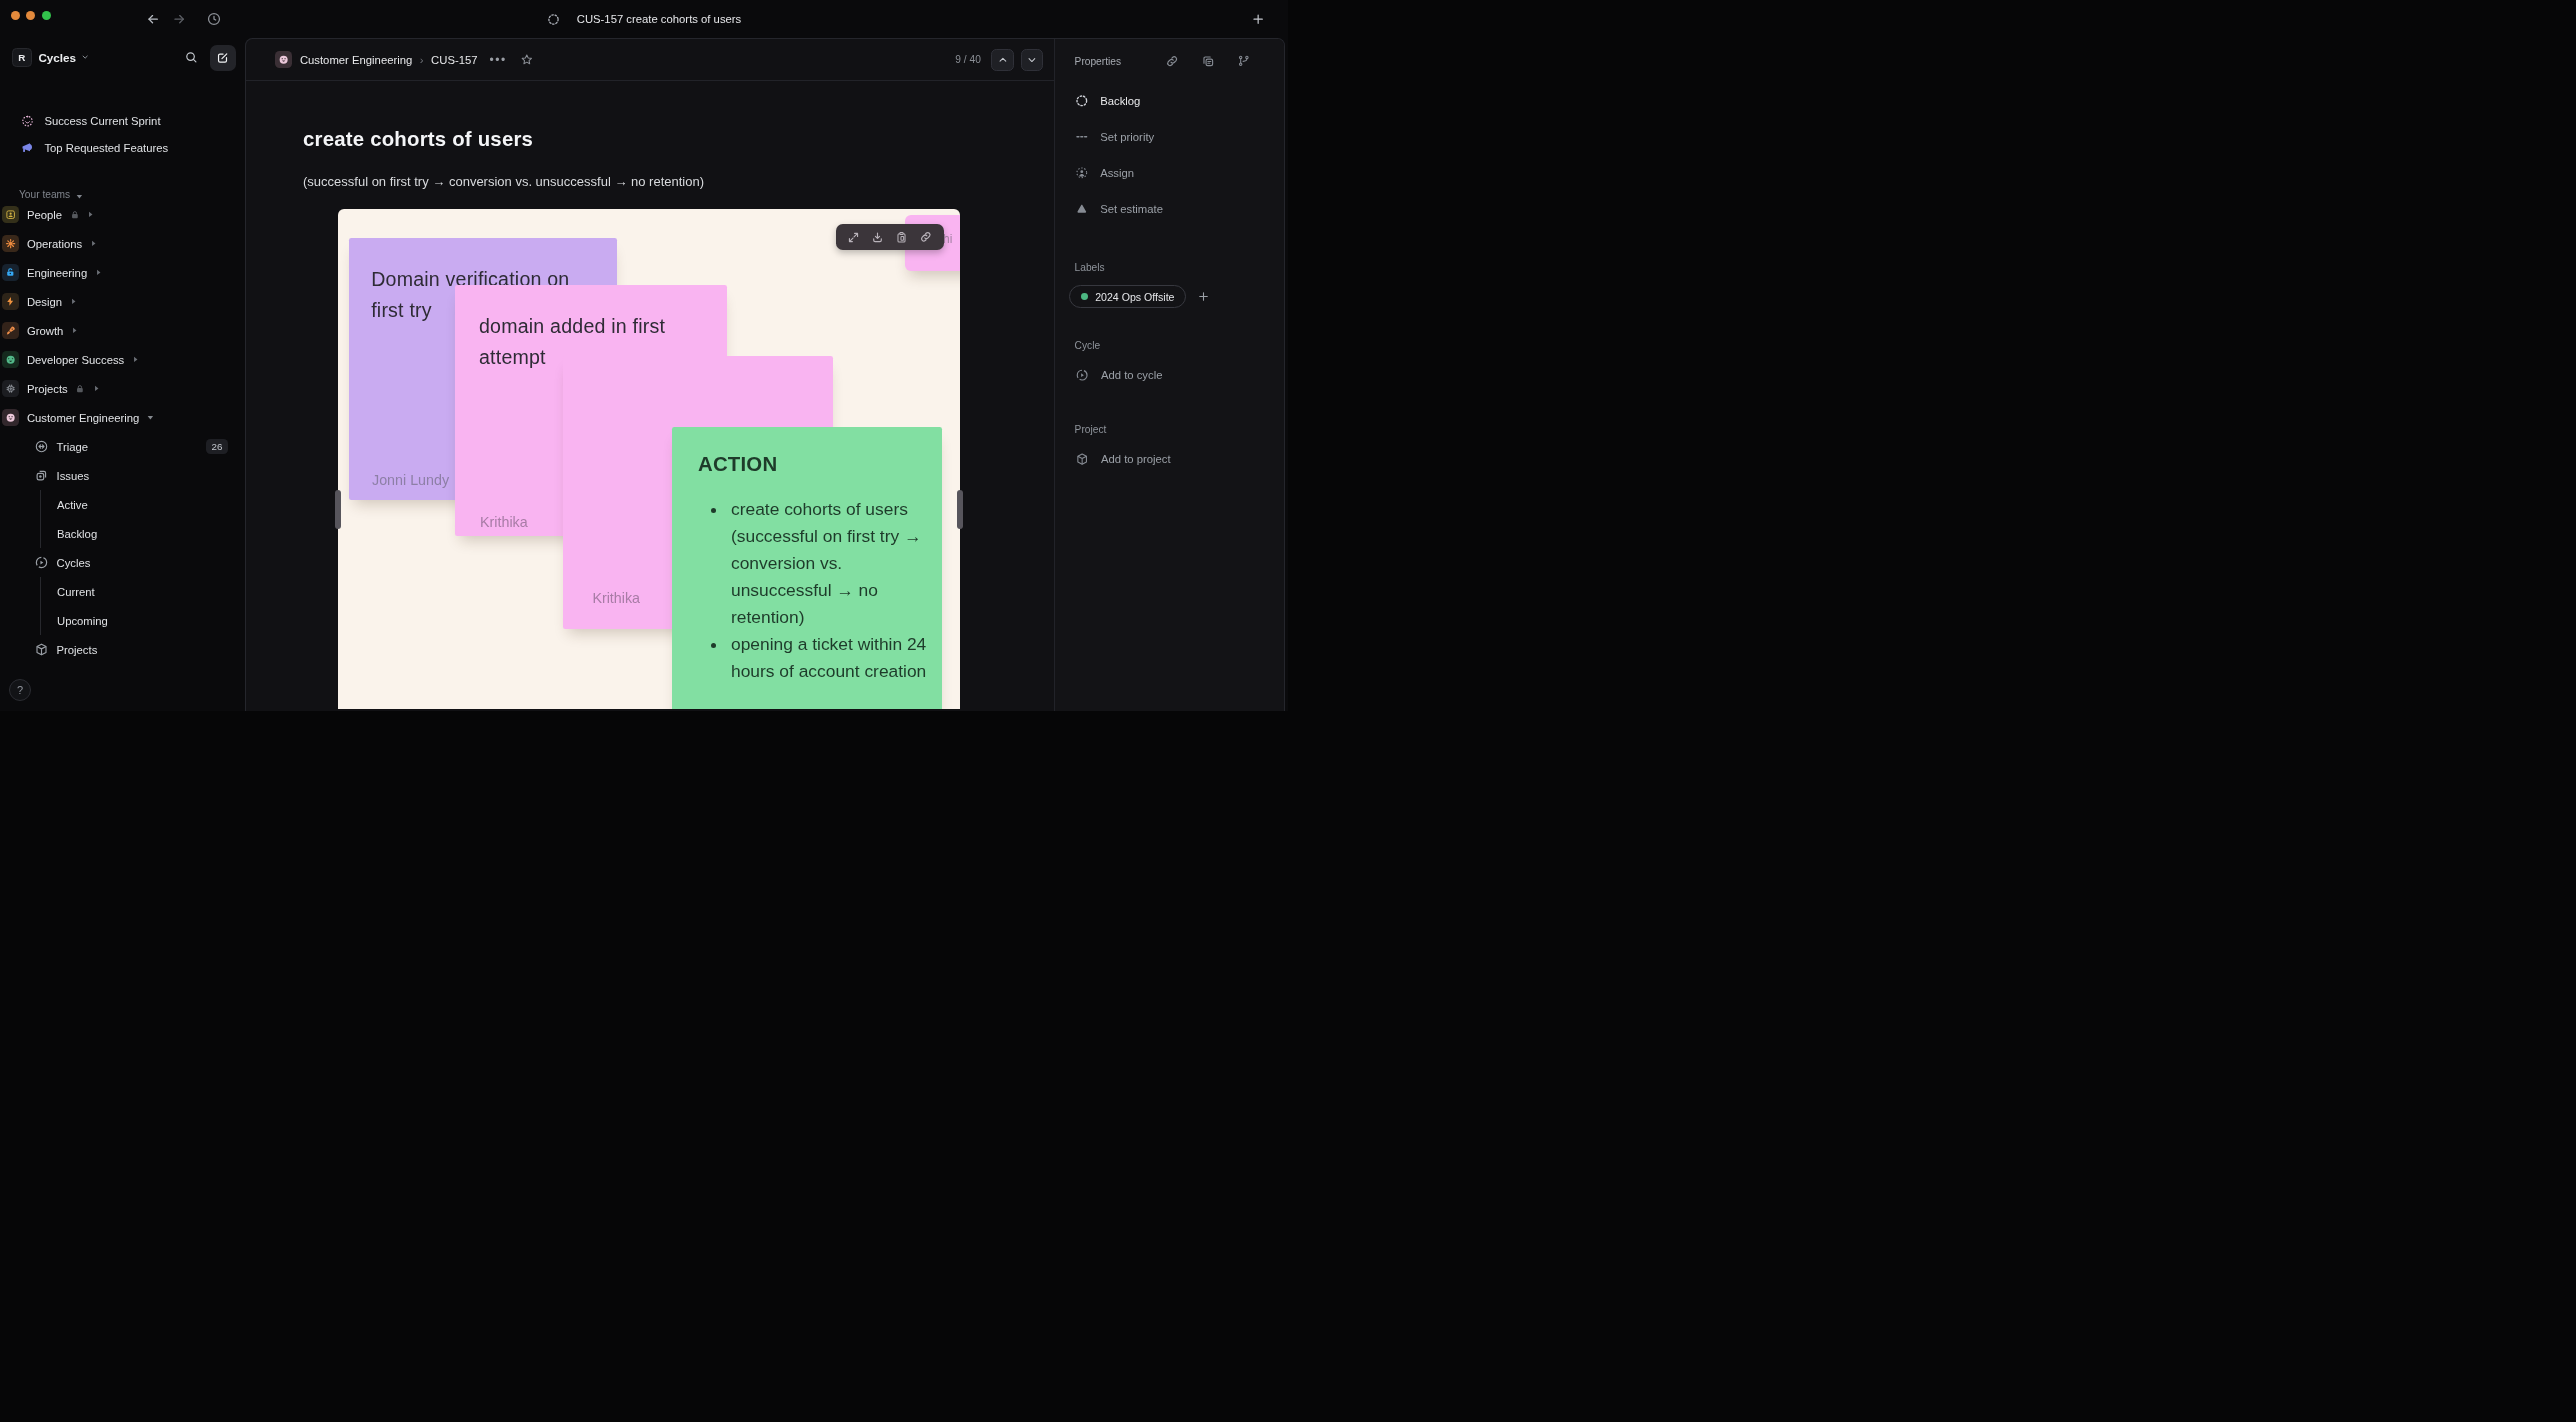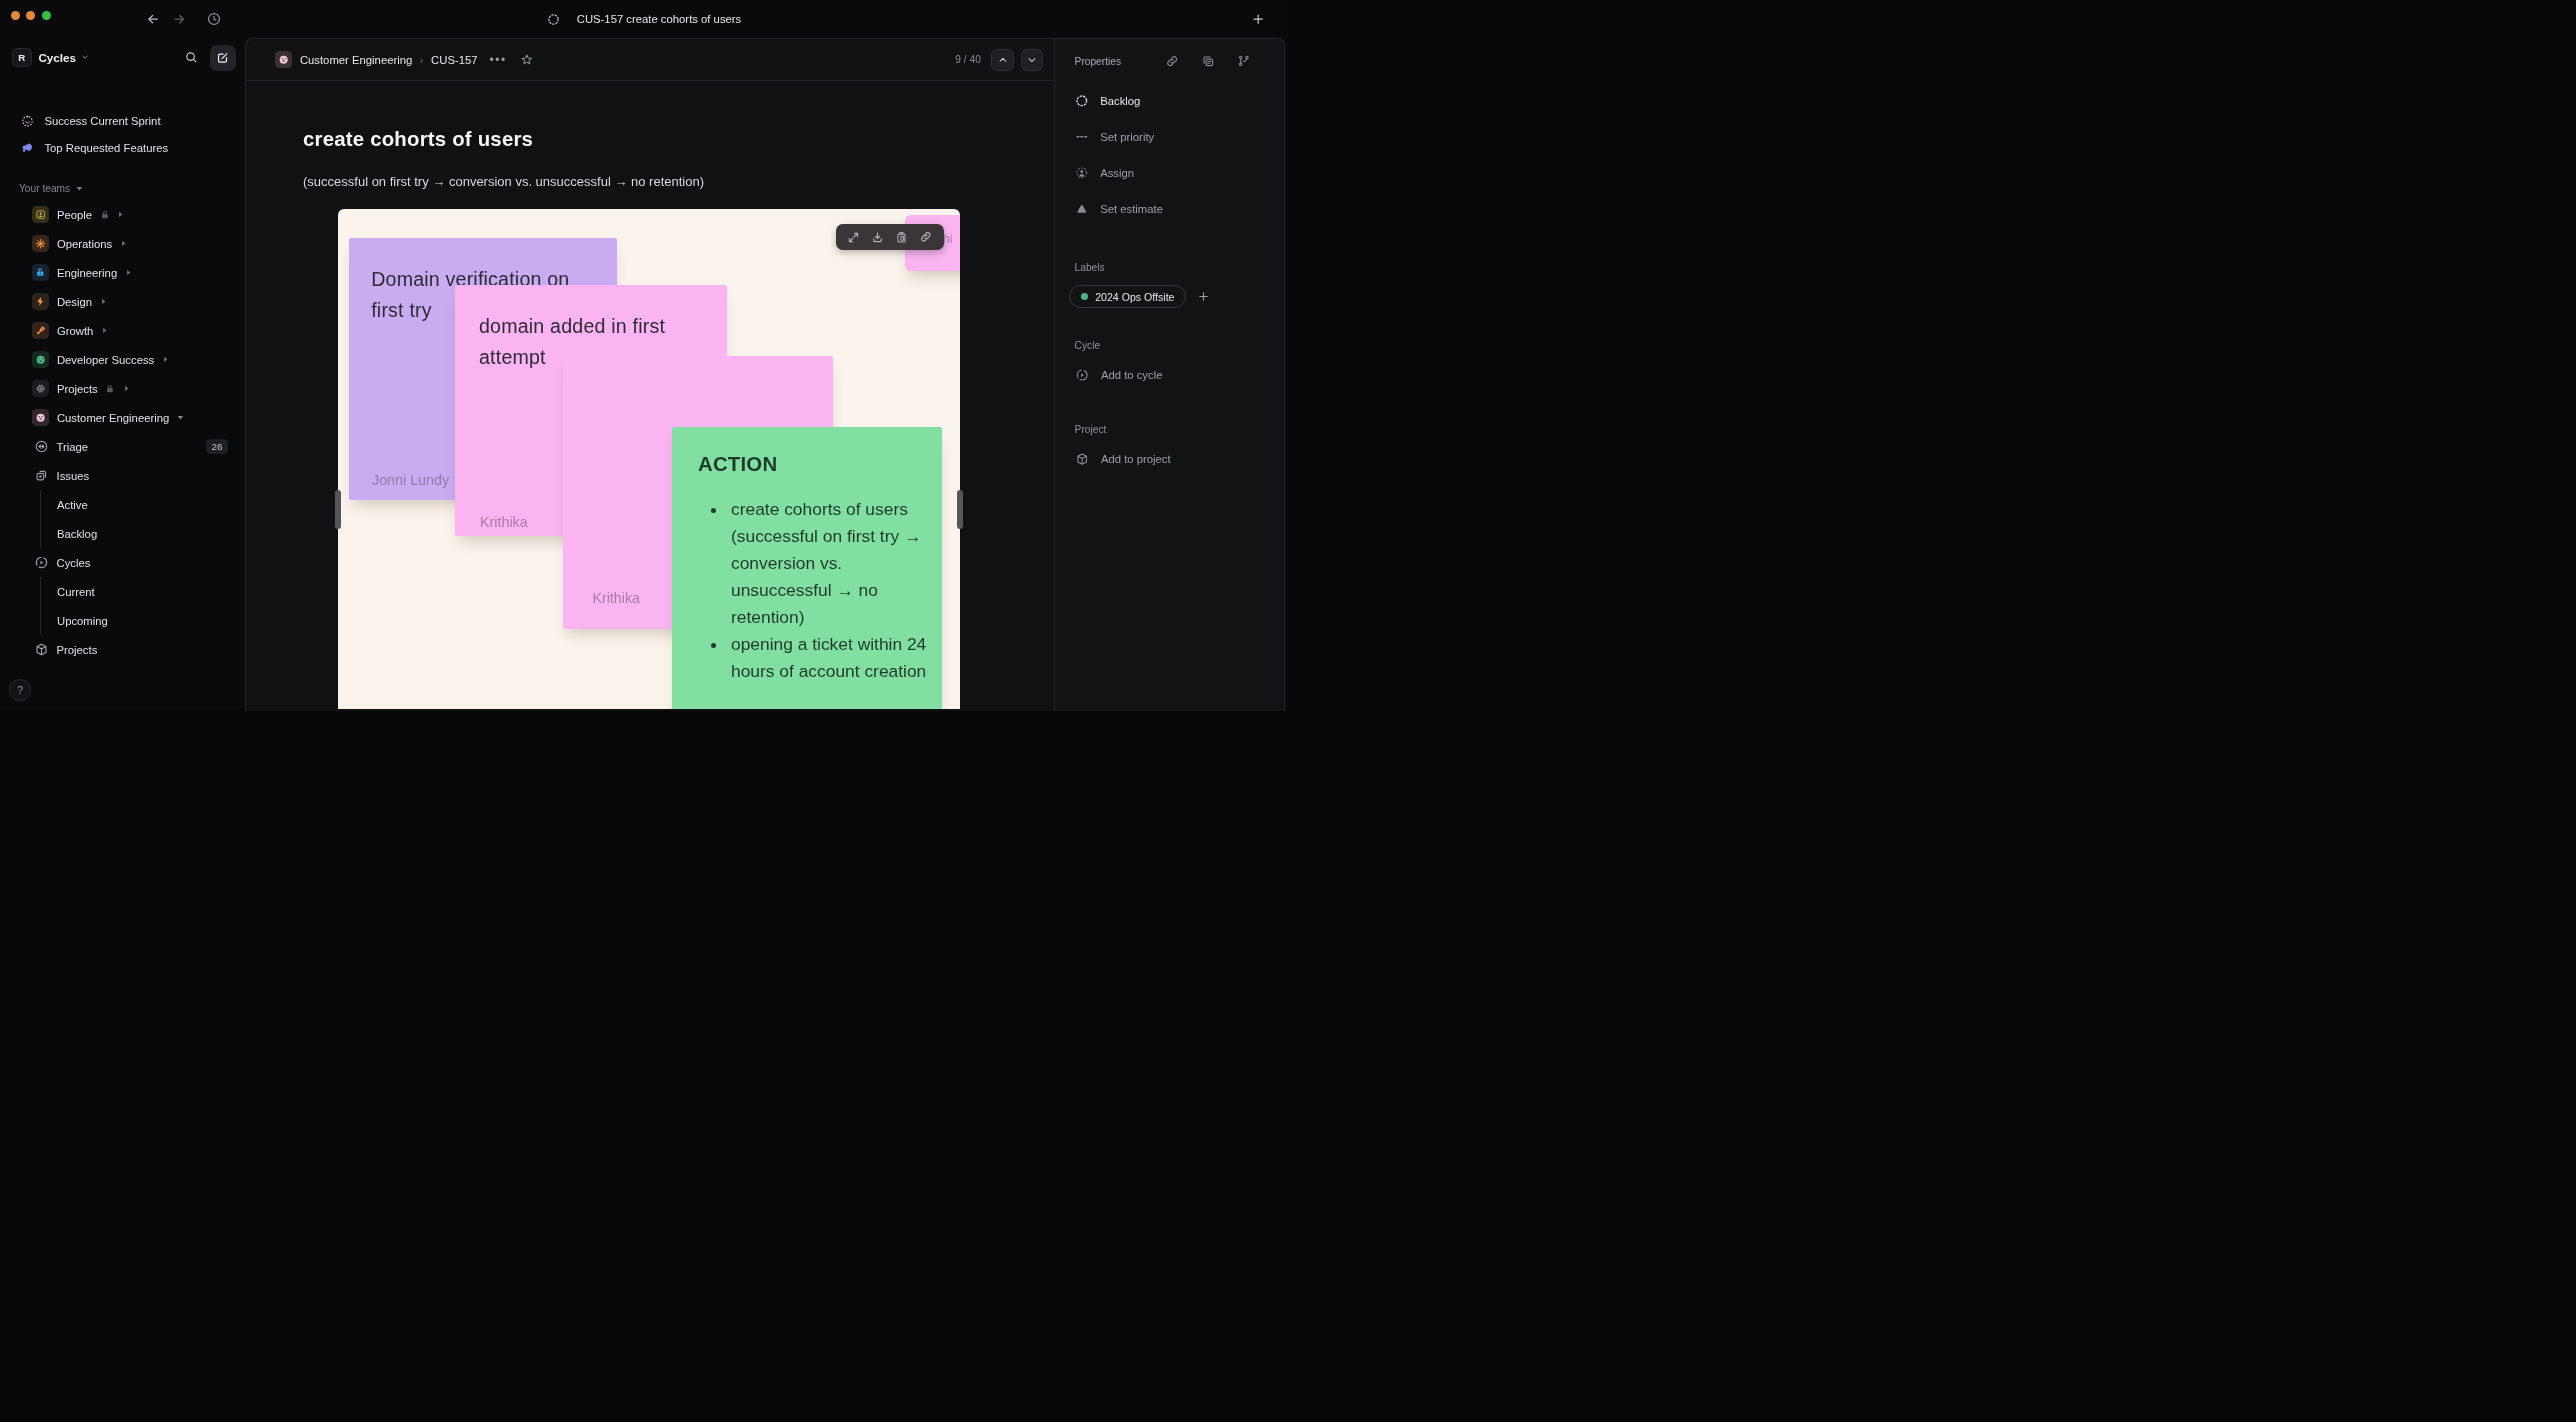--- a/index.html
+++ b/index.html
@@ -27,23 +27,23 @@
              display:flex; align-items:center; justify-content:center; font-size:9.8px; font-weight:700; color:#ecedef; }
   .ws-name { margin-left:6.8px; font-size:11.7px; font-weight:600; color:#eceef0; }
   .ws-chevron { margin-left:5.3px; }
   .ws-search { margin-left:auto; margin-right:12px; }
   .ws-compose { width:26px; height:26px; border-radius:6.8px; background:#232429; display:flex; align-items:center; justify-content:center; }
 
   .side-scroll { position:absolute; left:0; right:0; top:72px; bottom:45px; overflow:hidden; }
   .srow { display:flex; align-items:center; height:27px; padding-left:20.4px; font-size:11.3px; color:#dfe1e4; }
   .srow .lbl { margin-left:9px; }
   .srow.cut { margin-top:-3px; }
-  .sec-head { display:flex; align-items:center; height:22.6px; margin-top:16.6px; padding-left:19px; font-size:10.2px; color:#80858d; }
+  .sec-head { display:flex; align-items:flex-end; height:22.6px; margin-top:16.6px; padding-left:19px; font-size:10.2px; color:#80858d; }
   .sec-head .tri { margin-left:6px; }
-  .trow { display:flex; align-items:center; height:29px; padding-left:32px; font-size:11.3px; color:#e2e4e7; }
+  .trow { display:flex; align-items:center; height:29px; padding-left:2px; font-size:11.3px; color:#e2e4e7; }
   .team-badge { width:16.6px; height:16.6px; border-radius:4.5px; display:flex; align-items:center; justify-content:center; }
   .trow .lbl { margin-left:8.3px; }
   .trow .lock { margin-left:7.5px; opacity:.85; }
   .trow .chev { margin-left:7.5px; }
   .subrow { display:flex; align-items:center; height:29px; padding-left:34px; font-size:11.3px; color:#dfe1e4; }
   .subrow .lbl { margin-left:7.5px; }
   .subrow .count { margin-left:auto; margin-right:16.6px; background:#1e1f24; border-radius:4.5px; padding:2.3px 6px; font-size:9.8px; color:#c3c7cd; }
   .subgroup { margin-left:40px; border-left:0.8px solid #27282d; }
   .subgroup .leafrow { display:flex; align-items:center; height:29px; padding-left:16px; font-size:11.3px; color:#dfe1e4; }
   .help-btn { position:absolute; left:9px; bottom:9.8px; width:22px; height:22px; border-radius:50%;

